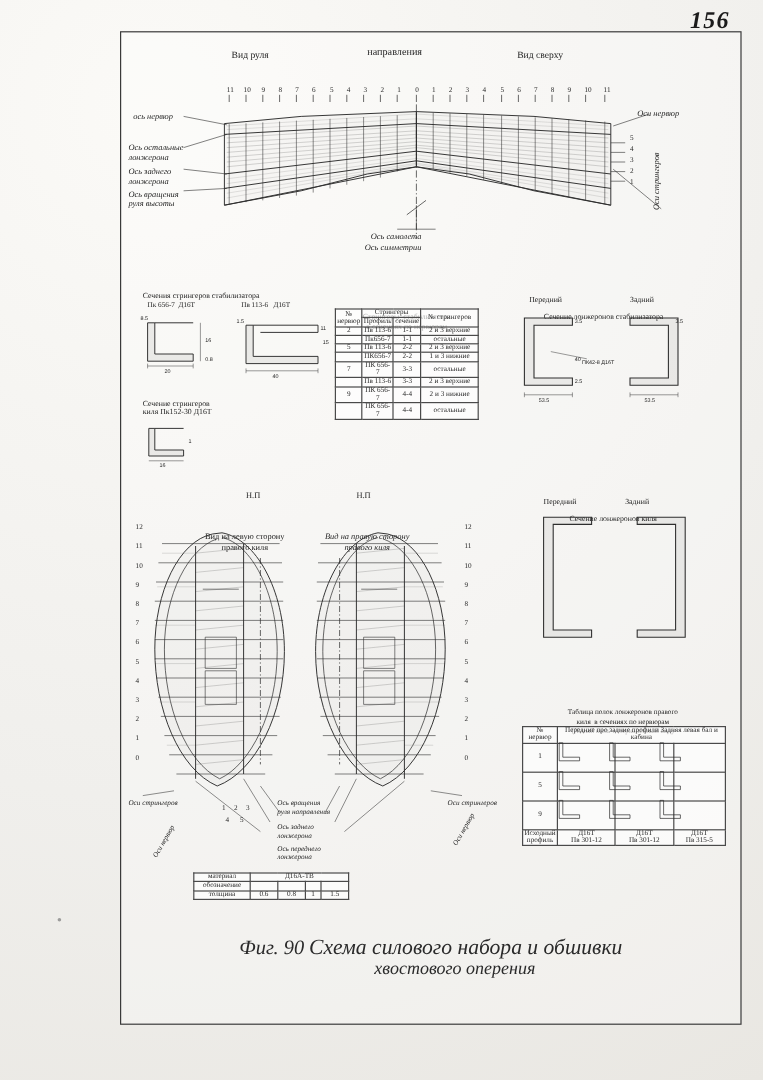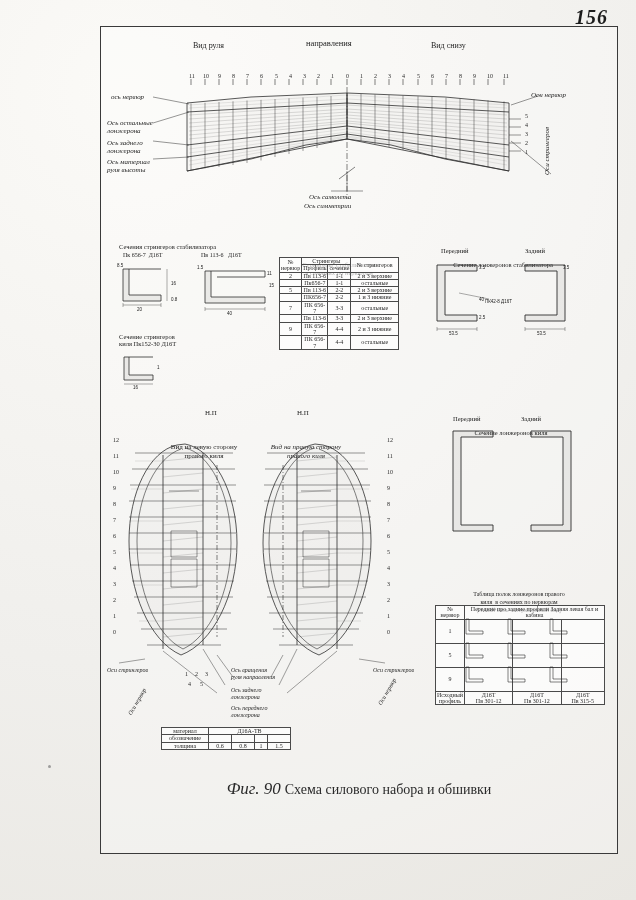--- a/index.html
+++ b/index.html
@@ -33,38 +33,38 @@
   .lbl{position:absolute;font-size:7px;line-height:1.15;color:#1e1e1e;font-style:italic;white-space:pre;}
   .lbl.n{font-style:normal;}
   .ctr{text-align:center;margin-top:24px;}
   svg{position:absolute;left:0;top:0;overflow:visible;}
   .tbl{position:absolute;border-collapse:collapse;font-size:6px;background:rgba(255,255,255,0.65);}
   .tbl td,.tbl th{border:1px solid #4a4a4a;padding:0 1px;text-align:center;font-weight:normal;line-height:1.05;}
   .title{
     position:absolute;left:0;right:0;text-align:center;
   }
   .title .fig{font-size:17px;font-style:italic;font-weight:normal;}
-  .title .t1{font-size:14px;}
+  .title .t1{font-size:18px;font-style:italic;}
   .title .t2{font-size:15px;font-style:italic;}
   .smudge{position:absolute;width:3px;height:3px;border-radius:50%;background:#7a7a7a;opacity:.7;}
   .tickrow{position:absolute;font-size:6px;letter-spacing:0;}
   .vnum{position:absolute;font-size:6px;}
 </style>
 </head>
 <body>
 
 <div class="page">
 
   <div class="pagenum">156</div>
 
   <div class="frame">
 
     <div class="lbl n" style="left:92px;top:14px;font-size:8px;">Вид руля</div>
     <div class="lbl n" style="left:205px;top:12px;font-size:8.5px;">направления</div>
-    <div class="lbl n" style="left:330px;top:14px;font-size:8px;">Вид снизу</div>
+    <div class="lbl n" style="left:330px;top:14px;font-size:8px;">Вид сверху</div>
 
     <div class="tickrow" style="left:88px;top:46px;width:330px;">
       <span style="position:absolute;left:0px;">11</span>
         <span style="position:absolute;left:14px;">10</span>
       <span style="position:absolute;left:29px;">9</span>
         <span style="position:absolute;left:43px;">8</span>
       <span style="position:absolute;left:57px;">7</span>
         <span style="position:absolute;left:71px;">6</span>
       <span style="position:absolute;left:86px;">5</span>
         <span style="position:absolute;left:100px;">4</span>
@@ -217,21 +217,21 @@
           <line x1="230" y1="112" x2="262" y2="112"></line>
         </g>
       </g>
     </svg>
 
     <div class="lbl" style="left:10px;top:66px;">ось нервюр</div>
     <div class="lbl" style="left:6px;top:92px;">Ось остальные
 лонжерона</div>
     <div class="lbl" style="left:6px;top:112px;">Ось заднего
 лонжерона</div>
-    <div class="lbl" style="left:6px;top:131px;">Ось материал
+    <div class="lbl" style="left:6px;top:131px;">Ось вращения
 руля высоты</div>
 
     <div class="lbl" style="left:430px;top:64px;">Оси нервюр</div>
     <div class="lbl" style="left:442px;top:148px;transform:rotate(-90deg);transform-origin:left top;">Оси стрингеров</div>
 
     <div class="vnum" style="left:424px;top:86px;">
       <div style="position:absolute;left:0;top:0;">5</div>
       <div style="position:absolute;left:0;top:9px;">4</div>
       <div style="position:absolute;left:0;top:18px;">3</div>
       <div style="position:absolute;left:0;top:27px;">2</div>
@@ -644,18 +644,19 @@
             <td>1.5</td>
           </tr>
     </tbody>
       </table>
 
     <div class="title" style="top:752px;">
       <div>
         <span class="fig">Фиг. 90</span>
         <span class="t1">Схема   силового   набора   и обшивки</span>
       </div>
+      <div class="t2" style="padding-left:40px;">хвостового   оперения</div>
     </div>
 
   </div>
 
   <div class="smudge" style="left:48px;top:765px;"></div>
 </div>
 
 </body></html>

